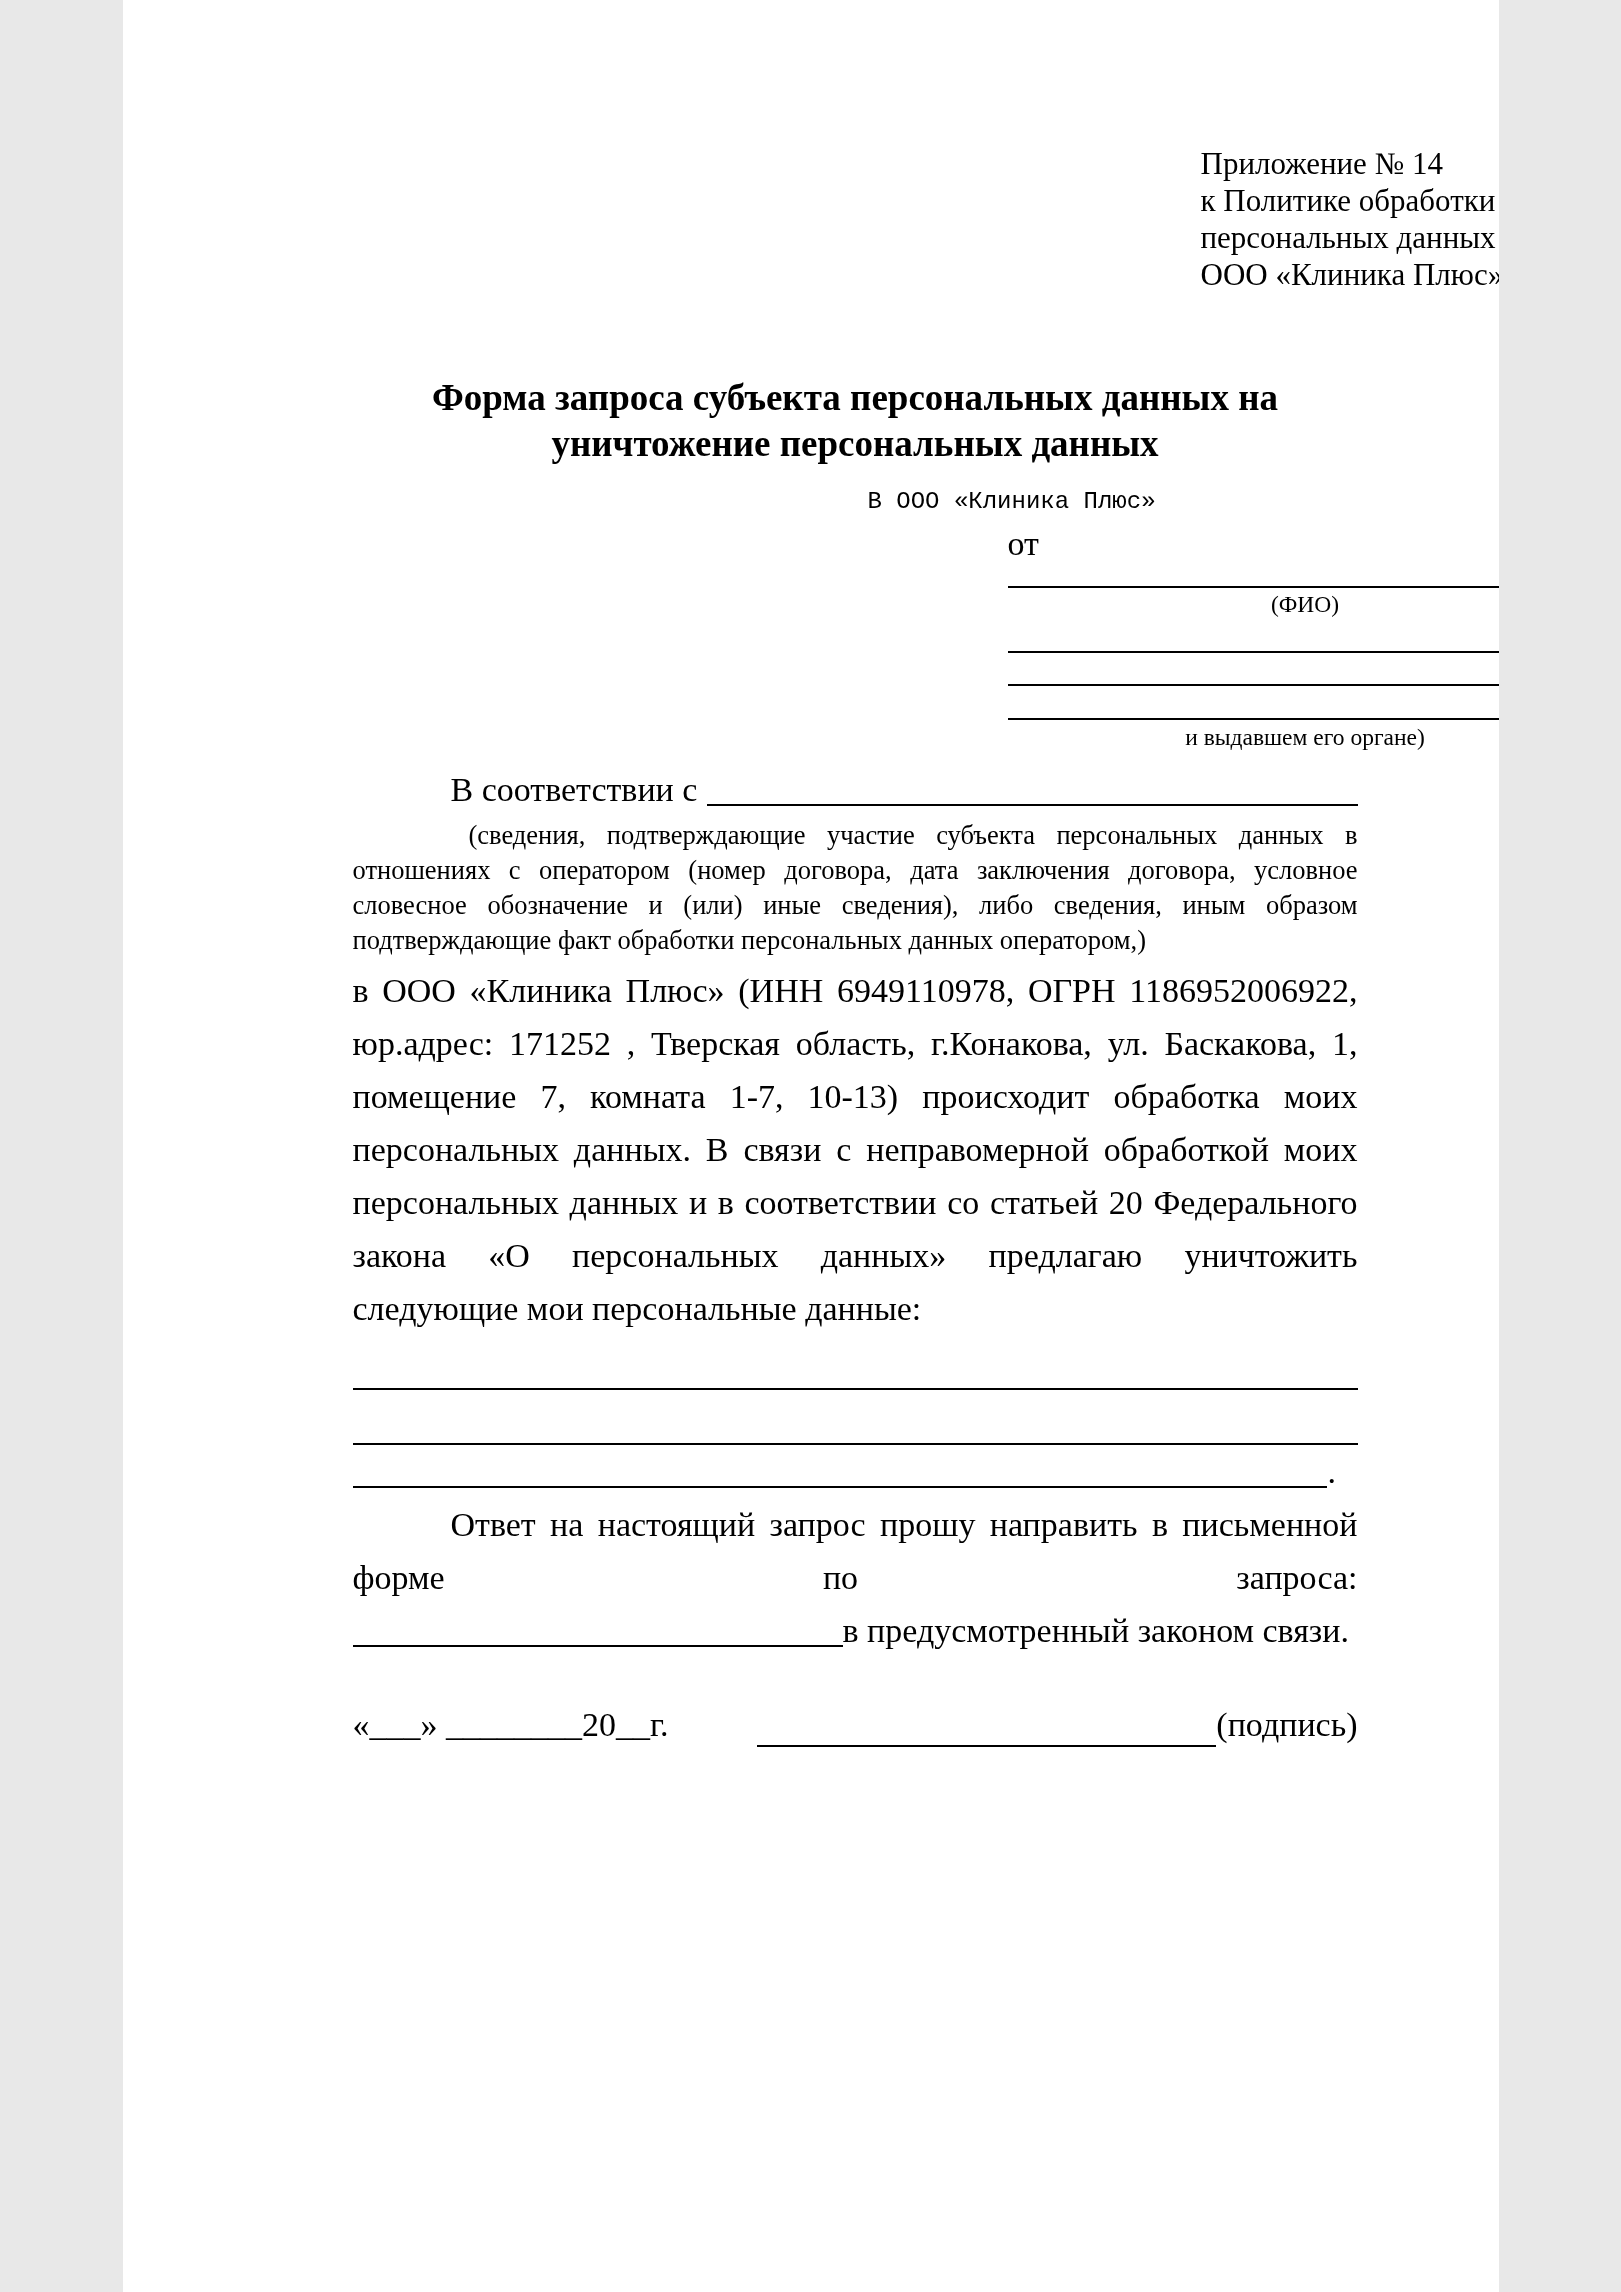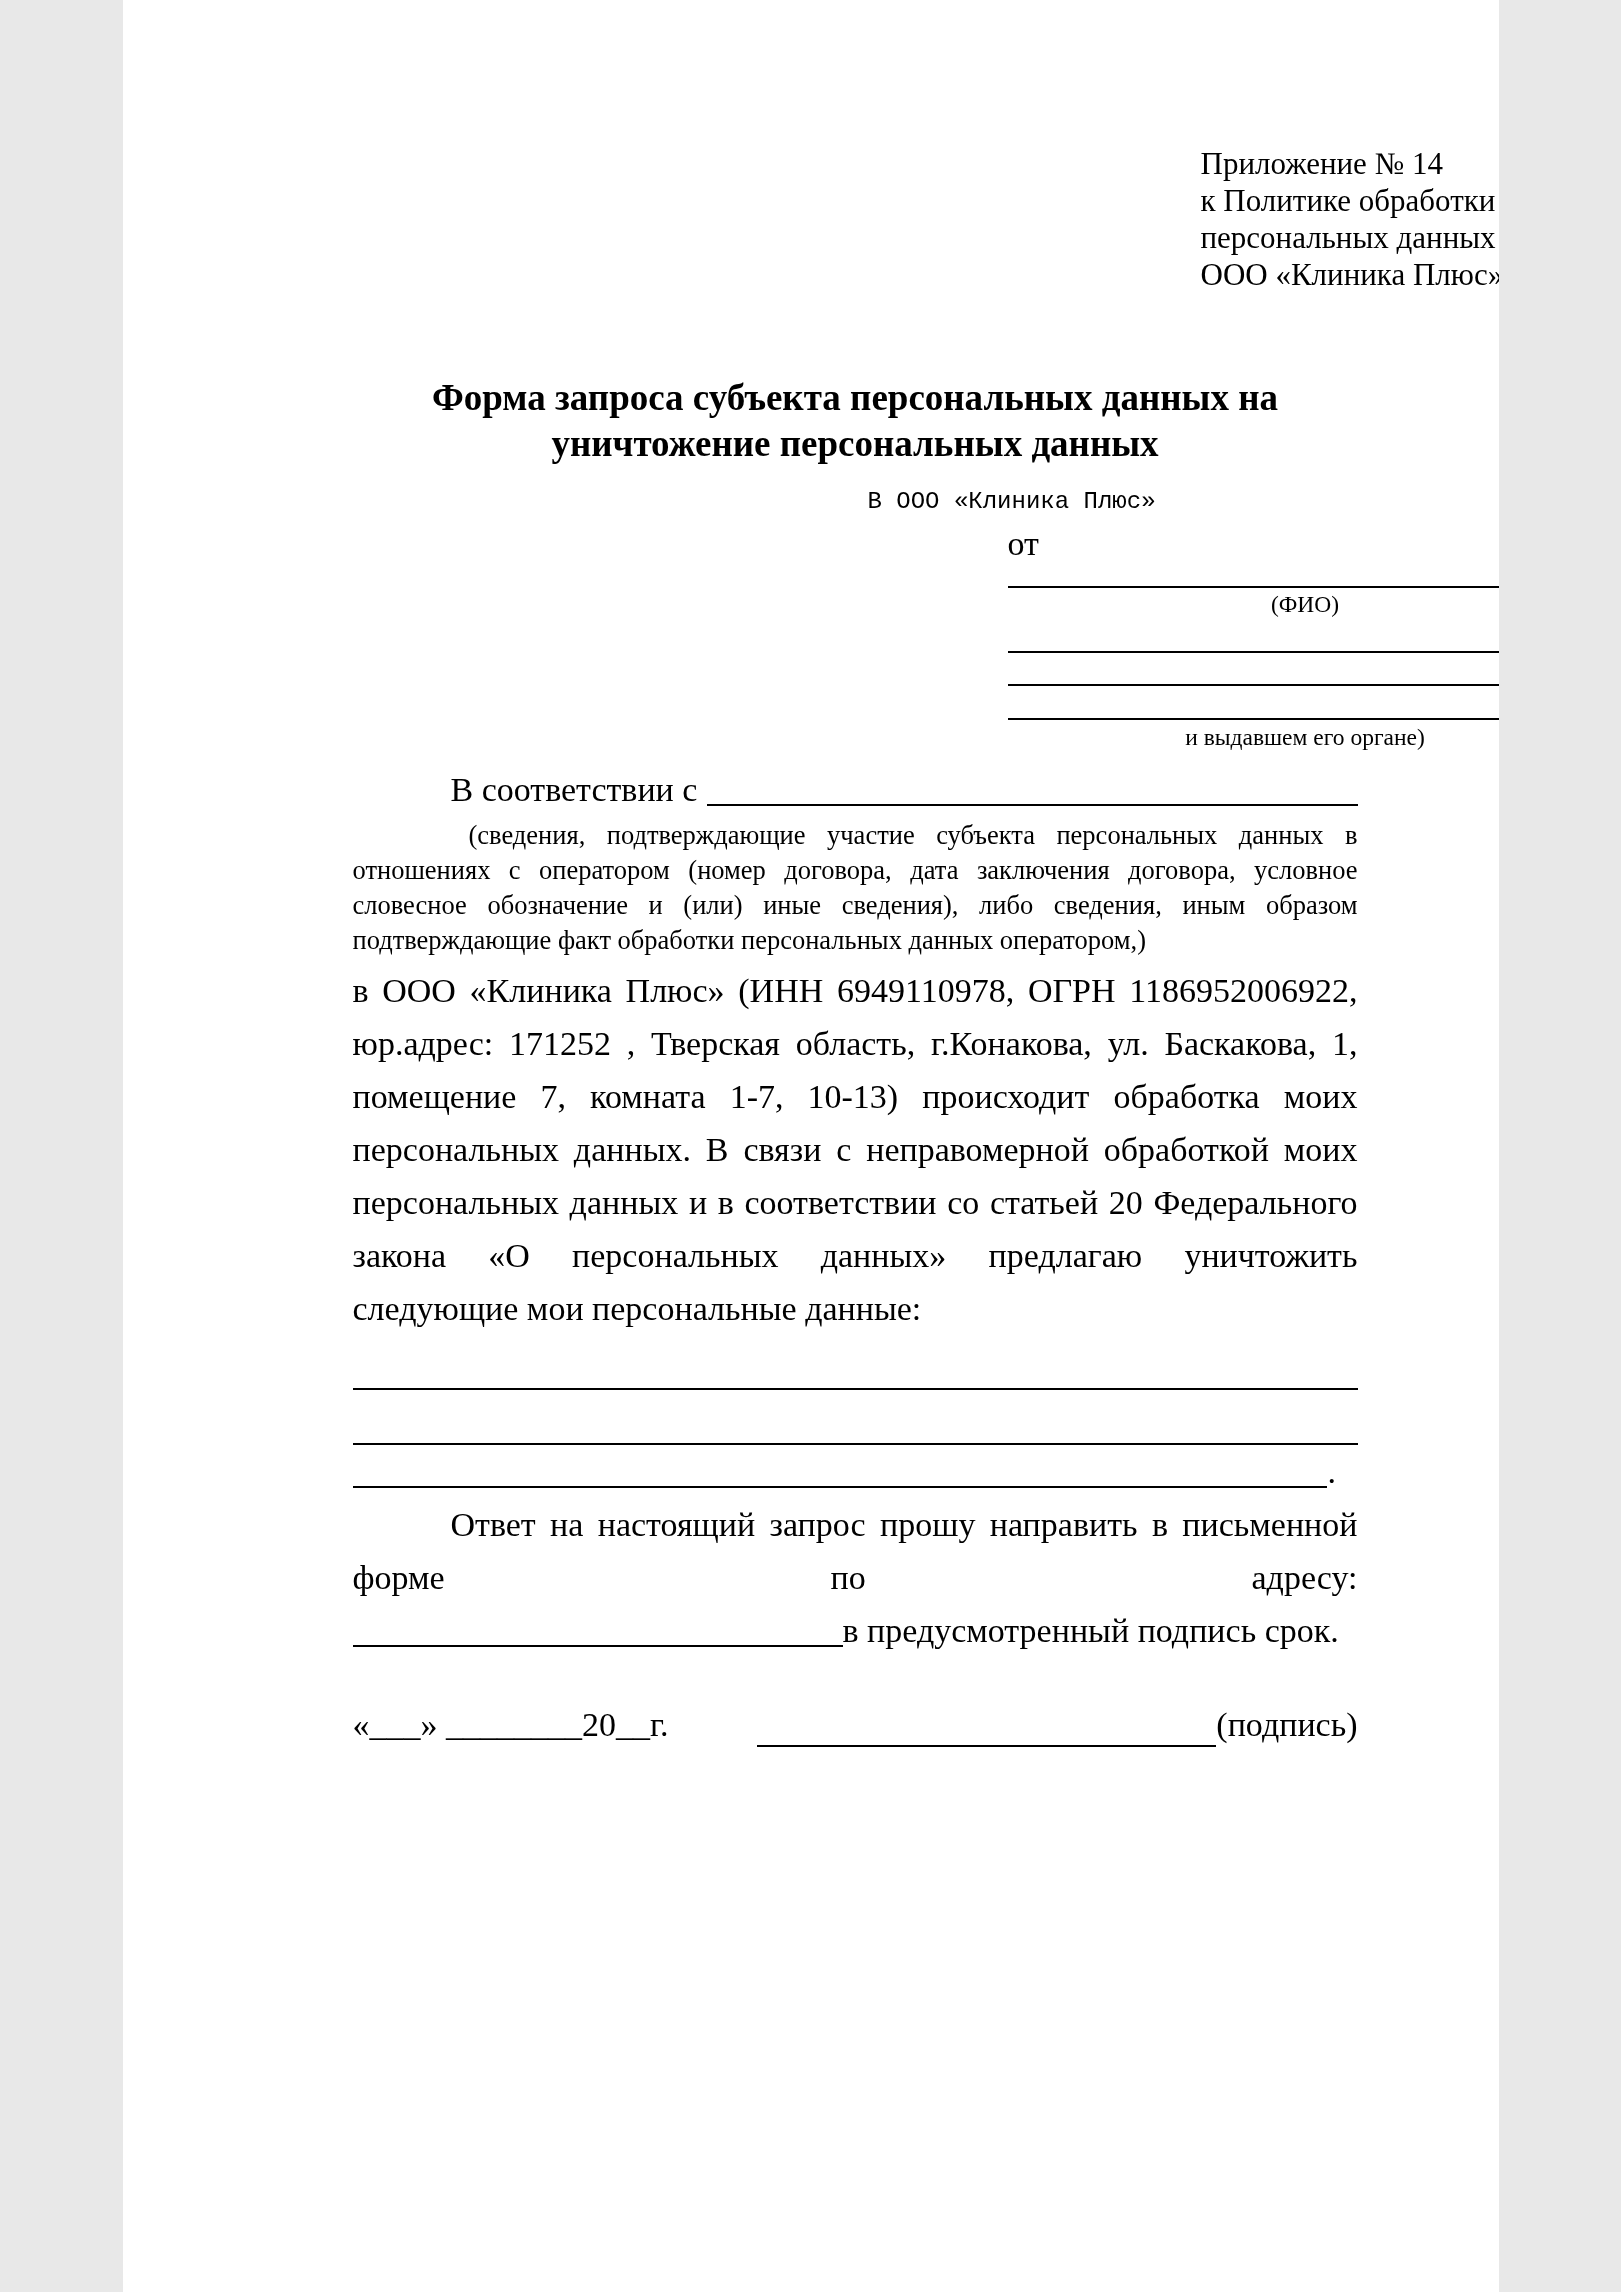--- a/index.html
+++ b/index.html
@@ -84,25 +84,25 @@
 
   <div class="blank-line"></div>
   <div class="blank-line"></div>
 
 
   <div class="row dot-row">
     <span class="fill"></span>
     <span class="period">.</span>
   </div>
 
-  <div class="reply-a">Ответ на настоящий запрос прошу направить в письменной форме по адресу:</div>
+  <div class="reply-a">Ответ на настоящий запрос прошу направить в письменной форме по запроса:</div>
 
   <div class="reply-b">
     <span class="fill-fixed"></span>
-    <span class="tail">в предусмотренный подпись срок.</span>
+    <span class="tail">в предусмотренный законом связи.</span>
   </div>
 
   <div class="sig-row">
     <span>«___» ________20__г.</span>
     <span class="sig-right">
       <span class="sig-line"></span>
       <span class="sig-label">(подпись)</span>
     </span>
   </div>
 

